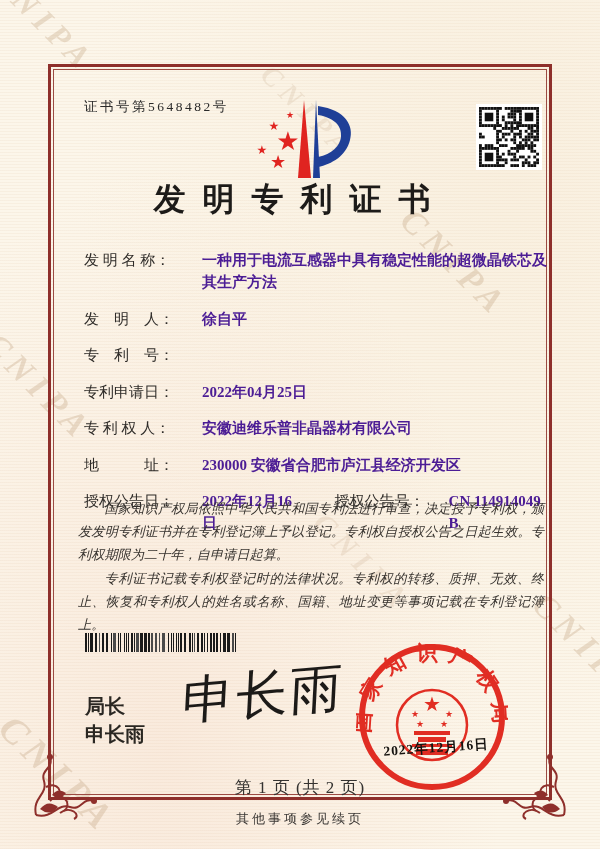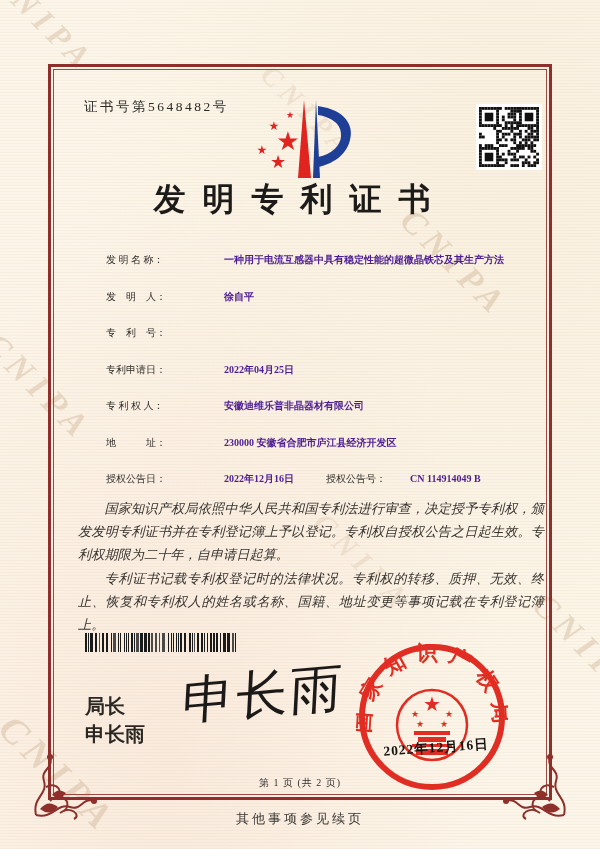--- a/index.html
+++ b/index.html
@@ -22,41 +22,41 @@
   .wm{position:absolute;z-index:0;font-style:italic;font-weight:bold;
     font-size:34px;letter-spacing:7px;color:rgba(190,156,120,0.30);
     transform:rotate(45deg);white-space:nowrap;pointer-events:none;}
   
   .content{position:absolute;inset:0;z-index:3;color:#2e2b28;}
   .cert-no{position:absolute;left:84px;top:98px;font-size:13.5px;letter-spacing:2.5px;color:#2a2a2a;}
   .logo{position:absolute;left:238px;top:94px;}
   .qr{position:absolute;left:476px;top:104px;width:66px;height:66px;background:#fff;padding:3px;box-sizing:border-box;}
   .title{position:absolute;left:0;right:16px;top:178px;text-align:center;
     font-size:32px;font-weight:bold;letter-spacing:17px;text-indent:17px;color:#1d1b19;}
-  .fields{position:absolute;left:84px;top:249px;right:50px;font-size:10px;margin-left:22px;}
+  .fields{position:absolute;left:84px;top:249px;right:50px;font-size:15px;}
   .frow{display:flex;margin-bottom:14.5px;line-height:22px;}
   .lbl{flex:0 0 118px;color:#2f2c29;white-space:pre;}
   .val{font-weight:bold;color:#4c1d95;}
   .grant-row{display:flex;}
   .grant-row .pair{display:flex;}
   .grant-row .pair.second{margin-left:32px;gap:24px;}
   .paras{position:absolute;left:78px;right:56px;top:497px;font-size:13.2px;
     line-height:23px;color:#36322e;text-align:justify;font-style:italic;}
   .paras p{margin:0 0 1px 0;text-indent:2em;}
   .barcode{position:absolute;left:85px;top:633px;}
   .director{position:absolute;left:85px;top:692px;font-family:"Liberation Sans","DejaVu Sans",sans-serif;
     font-weight:bold;font-size:20px;line-height:28px;color:#2a2722;}
   .sig-script{position:absolute;left:182px;top:660px;font-size:52px;color:#1c1a18;
     transform:rotate(-5deg) skewX(-8deg);letter-spacing:2px;white-space:nowrap;}
   .seal{position:absolute;left:356px;top:641px;opacity:0.96;}
   .seal-date{position:absolute;left:362px;top:739px;width:148px;text-align:center;
     font-size:13.5px;font-weight:bold;color:#151310;letter-spacing:1px;
     transform:rotate(-4deg);z-index:4;}
   .footer-page{position:absolute;left:0;right:0;top:776px;text-align:center;
-    font-size:10px;letter-spacing:1px;color:#343230;}
+    font-size:17px;letter-spacing:1px;color:#343230;}
   .cont-note{position:absolute;left:0;right:0;top:810px;text-align:center;
     font-size:13px;letter-spacing:3px;color:#3a3734;}
 </style>
 </head>
 <body>
 
 <div class="page">
 
   <span class="wm" style="left:-22px;top:2px;font-size:32px;">CNIPA</span>
   <span class="wm" style="left:248px;top:96px;font-size:28px;color:rgba(190,156,120,0.18);">CNIPA</span>

